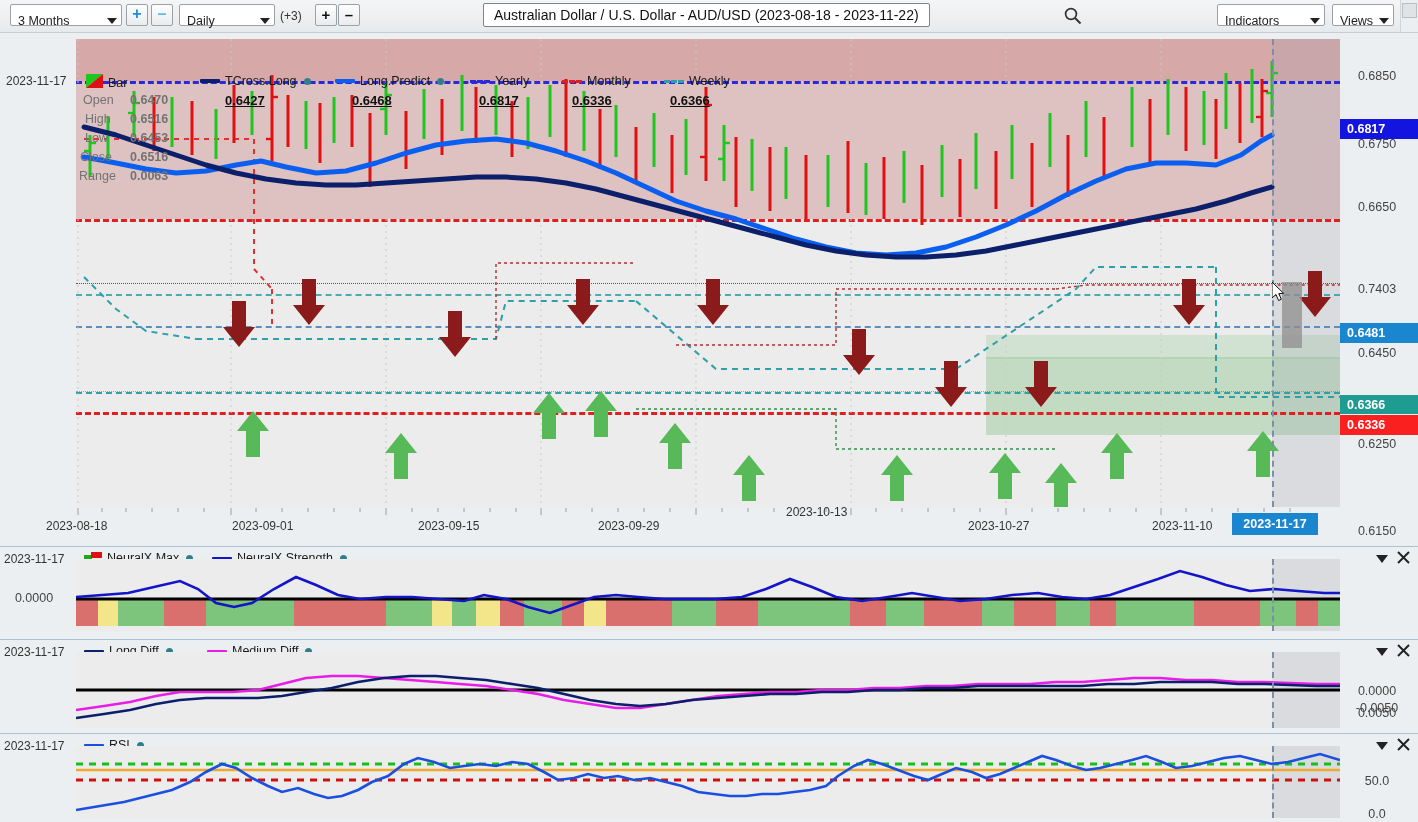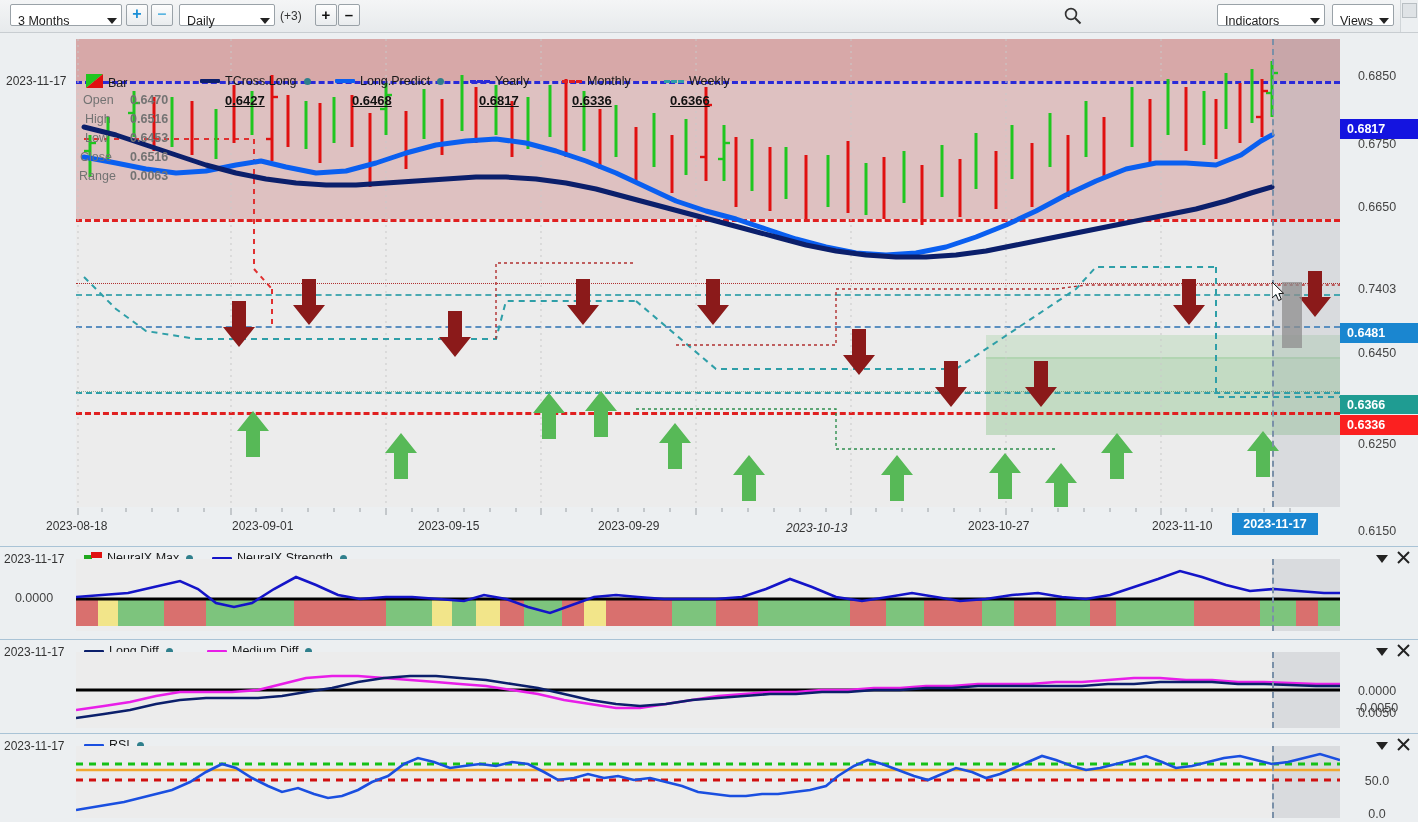--- a/index.html
+++ b/index.html
@@ -75,20 +75,21 @@
       <span class="caret"></span>
     </div>
     <div class="tb-count" style="left:280px;top:9px;">(+3)</div>
     <div class="sqbtn" style="left:315px;top:4px;">
       <span class="plusmark plusdark">+</span>
     </div>
     <div class="sqbtn" style="left:338px;top:4px;">
       <span class="plusmark minusdark">–</span>
     </div>
 
+    <div class="symbox" style="left:483px;top:3px;">Australian Dollar / U.S. Dollar - AUD/USD (2023-08-18 - 2023-11-22)</div>
     <div class="searchi" style="left:1063px;top:6px;">
       <svg width="20" height="20" viewBox="0 0 20 20">
           <circle cx="8" cy="8" r="5.4" fill="none" stroke="#333" stroke-width="1.7"></circle>
           <line x1="12" y1="12" x2="17.5" y2="17.5" stroke="#333" stroke-width="2"></line>
         </svg>
     </div>
 
     <div class="tb-sel" style="left:1217px;top:4px;width:108px;">
       <span class="cap">Indicators</span>
       <span class="caret"></span>
@@ -403,21 +404,21 @@
         <line x1="1162" y1="0" x2="1162" y2="4"></line>
             <line x1="1188" y1="0" x2="1188" y2="4"></line>
             <line x1="1214" y1="0" x2="1214" y2="4"></line>
       </g>
         </svg>
     </div>
     <div class="xlab" style="left:46px;top:486px;">2023-08-18</div>
     <div class="xlab" style="left:232px;top:486px;">2023-09-01</div>
     <div class="xlab" style="left:418px;top:486px;">2023-09-15</div>
     <div class="xlab" style="left:598px;top:486px;">2023-09-29</div>
-    <div class="xlab" style="left:786px;top:488px;font-style:italic;">2023-10-13</div>
+    <div class="xlab" style="left:786px;top:472px;">2023-10-13</div>
     <div class="xlab" style="left:968px;top:486px;">2023-10-27</div>
     <div class="xlab" style="left:1152px;top:486px;">2023-11-10</div>
     <div class="xsel" style="left:1232px;top:480px;width:86px;height:22px;">2023-11-17</div>
   </div>
 
   <div class="panel" style="top:546px;width:1418px;height:93px;">
     <div class="ptitle" style="left:4px;top:5px;">2023-11-17</div>
     <div class="leg" style="left:84px;top:4px;">
       <span>
         <svg width="18" height="10" viewBox="0 0 18 10">

